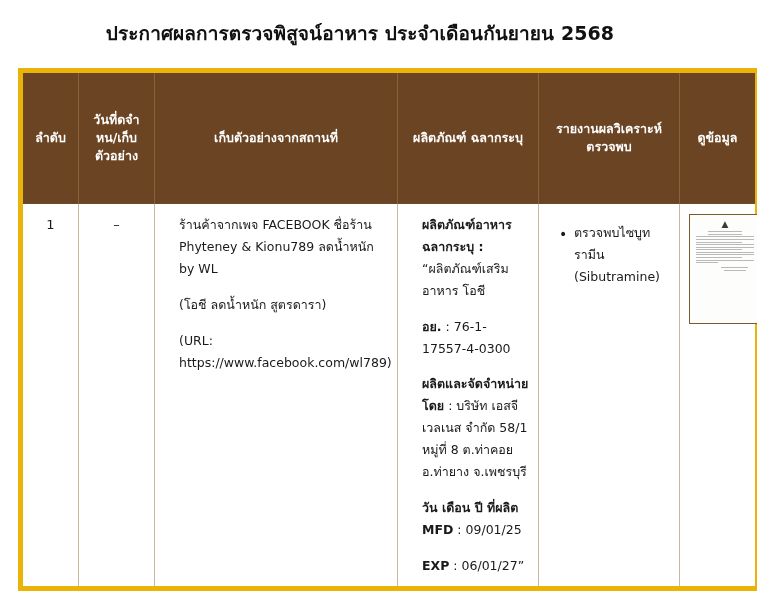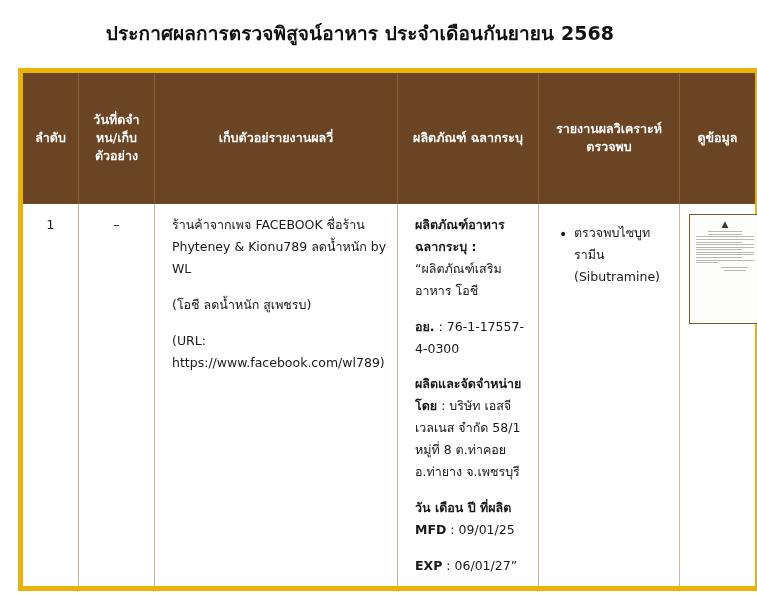--- a/index.html
+++ b/index.html
@@ -73,21 +73,21 @@
   .cell-center {
     text-align: center;
   }
   .seq-num {
     font-size: 13px;
   }
   .dash {
     font-size: 13px;
   }
   .para {
-    margin: 0 0 14px 8px;
+    margin: 0 0 14px 15px;
   }
   .para:last-child {
     margin-bottom: 0;
   }
   .b {
     font-weight: bold;
     text-align: center;
   }
   .bullet-list {
     margin: 8px;
@@ -164,37 +164,37 @@
         <col class="col-date">
         <col class="col-place">
         <col class="col-product">
         <col class="col-result">
         <col class="col-doc">
       </colgroup>
       <thead>
         <tr>
           <th>ลำดับ</th>
           <th>วันที่ดจำหน/เก็บตัวอย่าง</th>
-          <th>เก็บตัวอย่รายงานผลวี่</th>
+          <th>เก็บตัวอย่างจากสถานที่</th>
           <th>ผลิตภัณฑ์ ฉลากระบุ</th>
           <th>รายงานผลวิเคราะห์ตรวจพบ</th>
           <th>ดูข้อมูล</th>
         </tr>
       </thead>
       <tbody>
         <tr>
           <td class="cell-center">
             <span class="seq-num">1</span>
           </td>
           <td class="cell-center">
             <span class="dash">–</span>
           </td>
           <td>
             <p class="para">ร้านค้าจากเพจ FACEBOOK ชื่อร้าน Phyteney &amp; Kionu789 ลดน้ำหนัก by WL</p>
-            <p class="para">(โอชี ลดน้ำหนัก สูเพชรบ)</p>
+            <p class="para">(โอชี ลดน้ำหนัก สูตรดารา)</p>
             <p class="para">(URL: https://www.facebook.com/wl789)</p>
           </td>
           <td>
             <p class="para">
               <span class="b">ผลิตภัณฑ์อาหาร ฉลากระบุ :</span>
               <span>“ผลิตภัณฑ์เสริมอาหาร โอชี</span>
             </p>
             <p class="para">
               <span class="b">อย.</span>
               <span>: 76-1-17557-4-0300</span>

